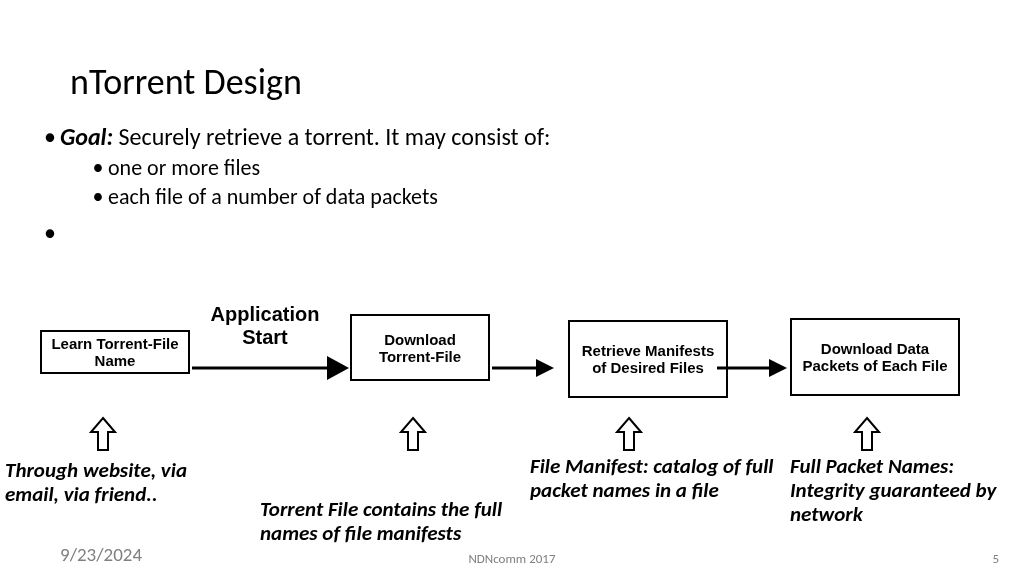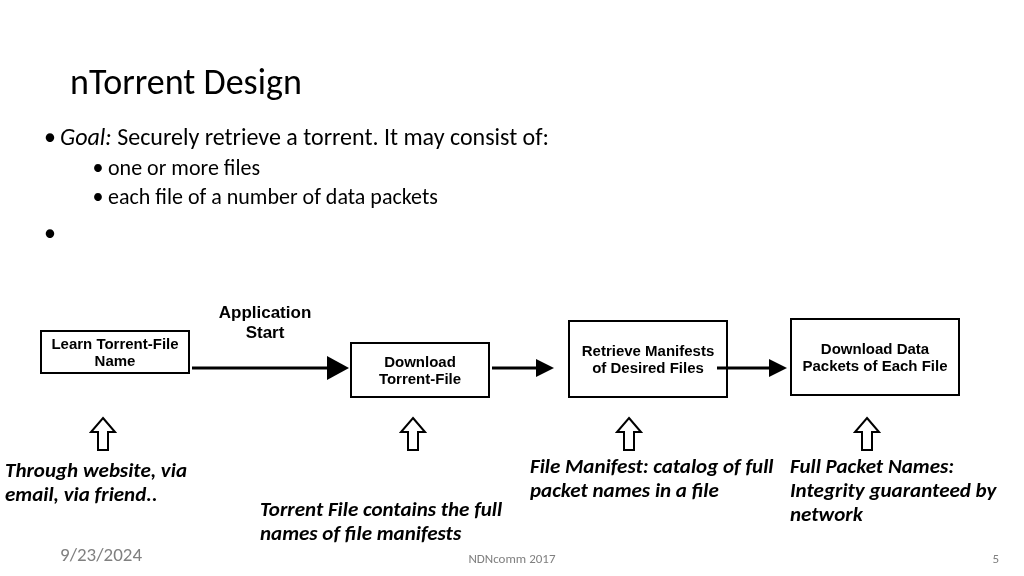--- a/index.html
+++ b/index.html
@@ -4,34 +4,34 @@
 <style>
   * { box-sizing: border-box; margin: 0; padding: 0; }
   html, body { width: 1024px; height: 576px; background: #fff; font-family: Calibri, "Segoe UI", Arial, sans-serif; color: #000; overflow: hidden; }
   .slide { position: relative; width: 1024px; height: 576px; }
 
   .title { position: absolute; left: 70px; top: 60px; font-size: 36px; font-weight: 400; }
 
   .bullets-outer { position: absolute; left: 40px; top: 120px; width: 940px; font-size: 24px; line-height: 1.25; }
   .b-outer { display: flex; margin: 2px 0; }
   .b-outer .dot { width: 20px; flex: none; text-align: center; }
-  .goal-label { font-weight: 400; font-style: italic; }
+  .goal-label { font-weight: 700; font-style: italic; }
   .b-inner-wrap { margin-left: 48px; }
   .b-inner { display: flex; font-size: 22px; margin: 1px 0; }
   .b-inner .dot { width: 20px; flex: none; text-align: center; }
   .b-outer2 { display: flex; margin-top: 8px; }
   .b-outer2 .dot { width: 20px; flex: none; text-align: center; }
 
   .flow { position: absolute; top: 310px; left: 0; width: 1024px; }
   .box { position: absolute; border: 2px solid #000; text-align: center; font-family: Arial, sans-serif; font-weight: 700; font-size: 15px; display: flex; align-items: center; justify-content: center; padding: 4px 6px; background: #fff; }
   .box1 { left: 40px;  top: 20px; width: 150px; height: 44px; }
-  .box2 { left: 350px; top: 32px; width: 140px; height: 56px; }
+  .box2 { left: 350px; top: 4px; width: 140px; height: 67px; }
   .box3 { left: 555px; top: 10px; width: 160px; height: 78px; margin-left: 13px; }
   .box4 { left: 790px; top: 8px; width: 170px; height: 78px; }
-  .app-start { position: absolute; left: 200px; top: -7px; width: 130px; text-align: center; font-family: Arial, sans-serif; font-weight: 700; font-size: 17px; }
+  .app-start { position: absolute; left: 200px; top: -7px; width: 130px; text-align: center; font-family: Arial, sans-serif; font-weight: 700; font-size: 20px; }
 
   .h-arrow { position: absolute; }
   .h-arrow .shaft { position: absolute; top: 50%; left: 0; height: 3px; background: #000; transform: translateY(-50%); }
   .h-arrow .head  { position: absolute; right: 0; top: 50%; width: 0; height: 0; transform: translateY(-50%); border-top: 9px solid transparent; border-bottom: 9px solid transparent; border-left: 18px solid #fff; }
   .h-arrow .head::before { content:""; position:absolute; left:-21px; top:-12px; width:0; height:0; border-top:12px solid transparent; border-bottom:12px solid transparent; border-left:22px solid #000; z-index:-1; }
   .h-arrow.solid .head { border-left-color:#000; }
   .h-arrow.solid .head::before { display:none; }
 
   .ha1 { left: 192px; top: 49px; width: 156px; height: 18px; }
   .ha1 .shaft { width: 138px; }

